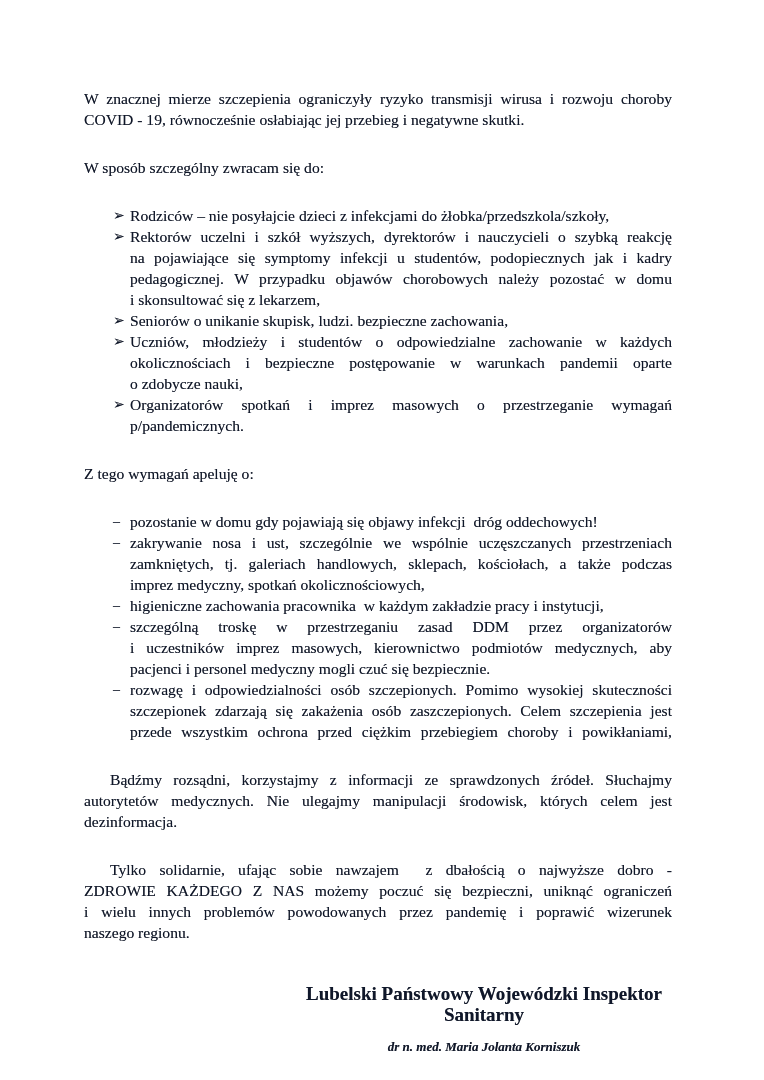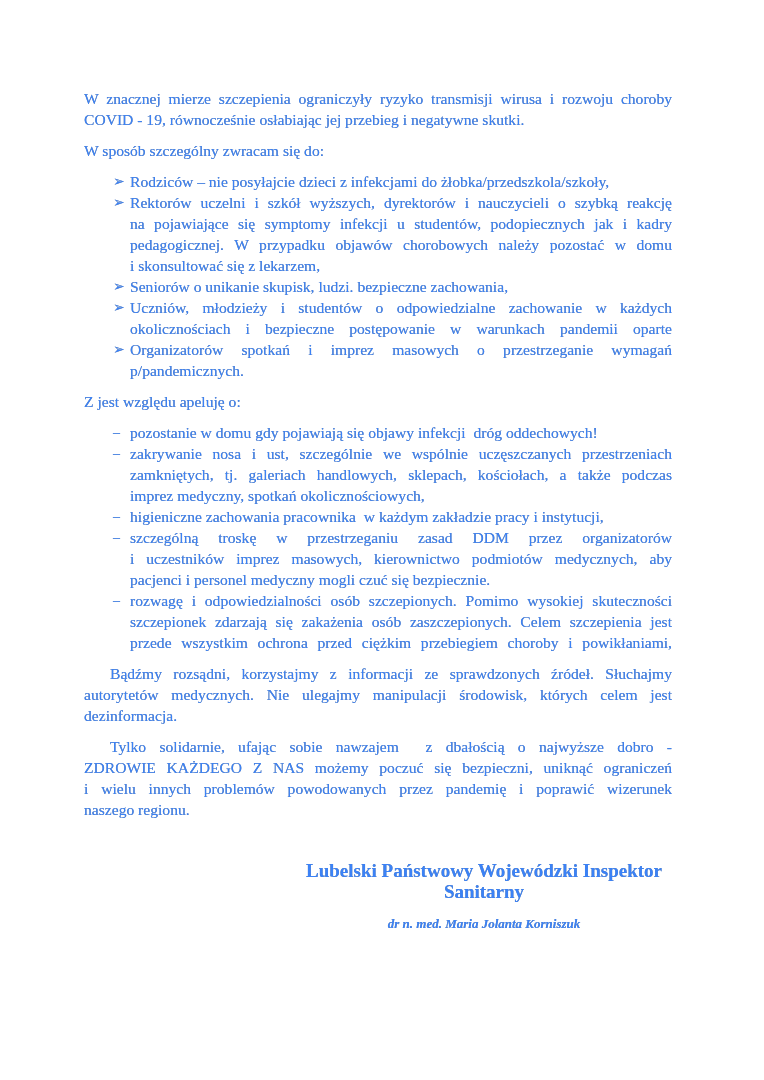--- a/index.html
+++ b/index.html
@@ -1,29 +1,29 @@
 <!DOCTYPE html>
 <html lang="pl"><head>
 <meta charset="utf-8">
 <style>
   html,body{margin:0;padding:0;background:#ffffff;}
   .page{
     position:relative;
     width:764px;height:1080px;
     background:#ffffff;
     font-family:"Liberation Serif","DejaVu Serif",serif;
-    color:#3b82f6;
+    color:#0f172a;
     overflow:hidden;
     text-shadow:0 0 0.35px rgba(40,40,40,0.55);
   }
   .content{
     position:absolute;left:84px;top:88px;width:588px;
     font-size:15.6px;line-height:21px;
   }
-  .block + .block{margin-top:10px;}
+  .block + .block{margin-top:27px;}
   .line{
     height:21px;overflow:hidden;white-space:pre-wrap;
   }
   .line.just{text-align:justify;text-align-last:justify;}
   .line.ind{text-indent:26px;}
   .item{position:relative;padding-left:46px;}
   .marker{
     position:absolute;left:29px;top:0;width:17px;height:21px;
     font-size:14px;line-height:21px;text-align:left;
   }
@@ -62,29 +62,30 @@
             <div class="line">i skonsultować się z lekarzem,</div>
           </div>
           <div class="item">
             <span class="marker">➢</span>
             <div class="line">Seniorów o unikanie skupisk, ludzi. bezpieczne zachowania,</div>
           </div>
           <div class="item">
             <span class="marker">➢</span>
             <div class="line just">Uczniów, młodzieży i studentów o odpowiedzialne zachowanie w każdych</div>
             <div class="line just">okolicznościach i bezpieczne postępowanie w warunkach pandemii oparte</div>
+            <div class="line">o zdobycze nauki,</div>
           </div>
           <div class="item">
             <span class="marker">➢</span>
             <div class="line just">Organizatorów spotkań i imprez masowych o przestrzeganie wymagań</div>
             <div class="line">p/pandemicznych.</div>
           </div>
         </div>
         <div class="block paragraph">
-          <div class="line">Z jest względu apeluję o:</div>
+          <div class="line">Z tego wymagań apeluję o:</div>
         </div>
         <div class="block list">
           <div class="item">
             <span class="marker">–</span>
             <div class="line">pozostanie w domu gdy pojawiają się objawy infekcji  dróg oddechowych!</div>
           </div>
           <div class="item">
             <span class="marker">–</span>
             <div class="line just">zakrywanie nosa i ust, szczególnie we wspólnie uczęszczanych przestrzeniach</div>
             <div class="line just">zamkniętych, tj. galeriach handlowych, sklepach, kościołach, a także podczas</div>

